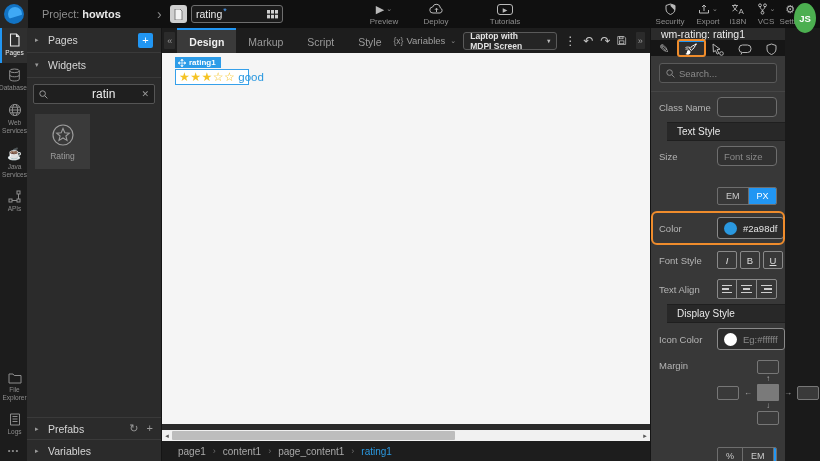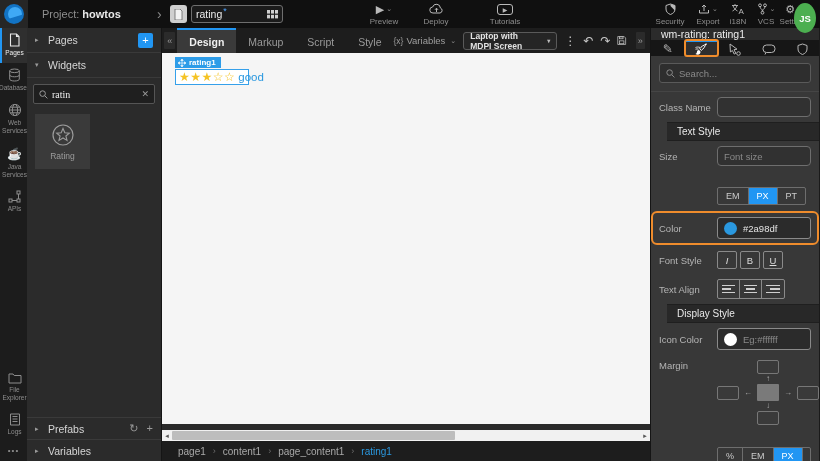--- a/index.html
+++ b/index.html
@@ -46,22 +46,22 @@
 
   
   .lpanel { width:135px; background:#2b2b2b; display:flex; flex-direction:column; border-right:1px solid #151515; }
   .lp-row { height:25px; display:flex; align-items:center; padding:0 8px; border-bottom:1px solid #3a3a3a;
     color:#d6d6d6; font-size:10.5px; gap:6px; }
   .lp-row .tri { font-size:7px; color:#9a9a9a; width:7px; }
   .plus-btn { margin-left:auto; width:15px; height:15px; background:var(--accent,#2196f3); color:#fff;
     border-radius:2px; font-size:11px; display:flex; align-items:center; justify-content:center; }
   .lp-search { margin:6px 6px 8px; height:20px; background:#1f1f1f; border:1px solid #555; border-radius:2px;
     display:flex; align-items:center; padding:0 5px; gap:4px; }
-  .lp-search input { flex:1; min-width:0; background:transparent; border:0; outline:0; color:#eee; font-size:10px;
-    font-family:Liberation Serif, serif; }
+  .lp-search input { flex:1; min-width:0; background:transparent; border:0; outline:0; color:#eee; font-size:12px;
+    font-family:Liberation Sans, sans-serif;margin-left:40px; }
   .lp-search .x { color:#9a9a9a; font-size:9px; }
   .lp-group { padding:4px 8px 6px; color:#cfcfcf; font-size:10px; }
   .widget-tile { width:55px; height:55px; margin:2px 0 0 8px; background:#3a3a3a; display:flex;
     flex-direction:column; align-items:center; justify-content:center; gap:4px; }
   .widget-tile .wlb { font-size:8.5px; color:#9c9c9c; }
   .lp-stretch { flex:1; }
   .lp-bottom .lp-row { border-bottom:0; border-top:1px solid #3a3a3a; height:22px; }
   .lp-mini { margin-left:auto; display:flex; gap:8px; color:#9a9a9a; font-size:11px; }
 
   
@@ -89,21 +89,21 @@
   .strip { height:6px; background:#2a2a2a; }
   .hscroll { height:11px; background:#f1f1f1; display:flex; align-items:center; position:relative; }
   .hs-arrow { width:10px; text-align:center; color:#555; font-size:7px; }
   .hs-thumb { position:absolute; left:10px; width:58%; height:9px; background:#bdbdbd; border-radius:1px; }
   .bcrumb { height:20px; background:#1d1d1d; display:flex; align-items:center; gap:7px; padding:0 16px; font-size:10px; }
   .bcrumb .bc { color:#a9a9a9; }
   .bcrumb .sep { color:#6f6f6f; font-size:9px; }
   .bcrumb .bc.active { color:var(--link,#2a98df); }
 
   
-  .rpanel { width:169px; background:#383838; display:flex; flex-direction:column; border-left:1px solid #151515; }
+  .rpanel { width:135px; background:#383838; display:flex; flex-direction:column; border-left:1px solid #151515; }
   .rp-header { height:19px; background:#2b2b2b; color:#ededed; font-size:10.5px; display:flex;
     align-items:center; padding:0 10px; }
   .rp-tabs { height:26px; background:#161616; display:flex; }
   .rp-tab { flex:1; display:flex; align-items:center; justify-content:center; color:#b5b5b5;
     border-top:2px solid transparent; position:relative; cursor:default; }
   .rp-tab.active { background:#2e2e2e; border-top-color:#2196f3; color:#fff; }
   .rp-tab.annotated { outline:2px solid var(--highlight,#ef8c2c); outline-offset:-1px; border-radius:2px; }
   .rp-search { padding:7px 8px 8px; border-bottom:1px solid #454545; }
   .rp-search .box { height:20px; background:#2e2e2e; border:1px solid #5a5a5a; border-radius:3px;
     display:flex; align-items:center; gap:4px; padding:0 6px; }

